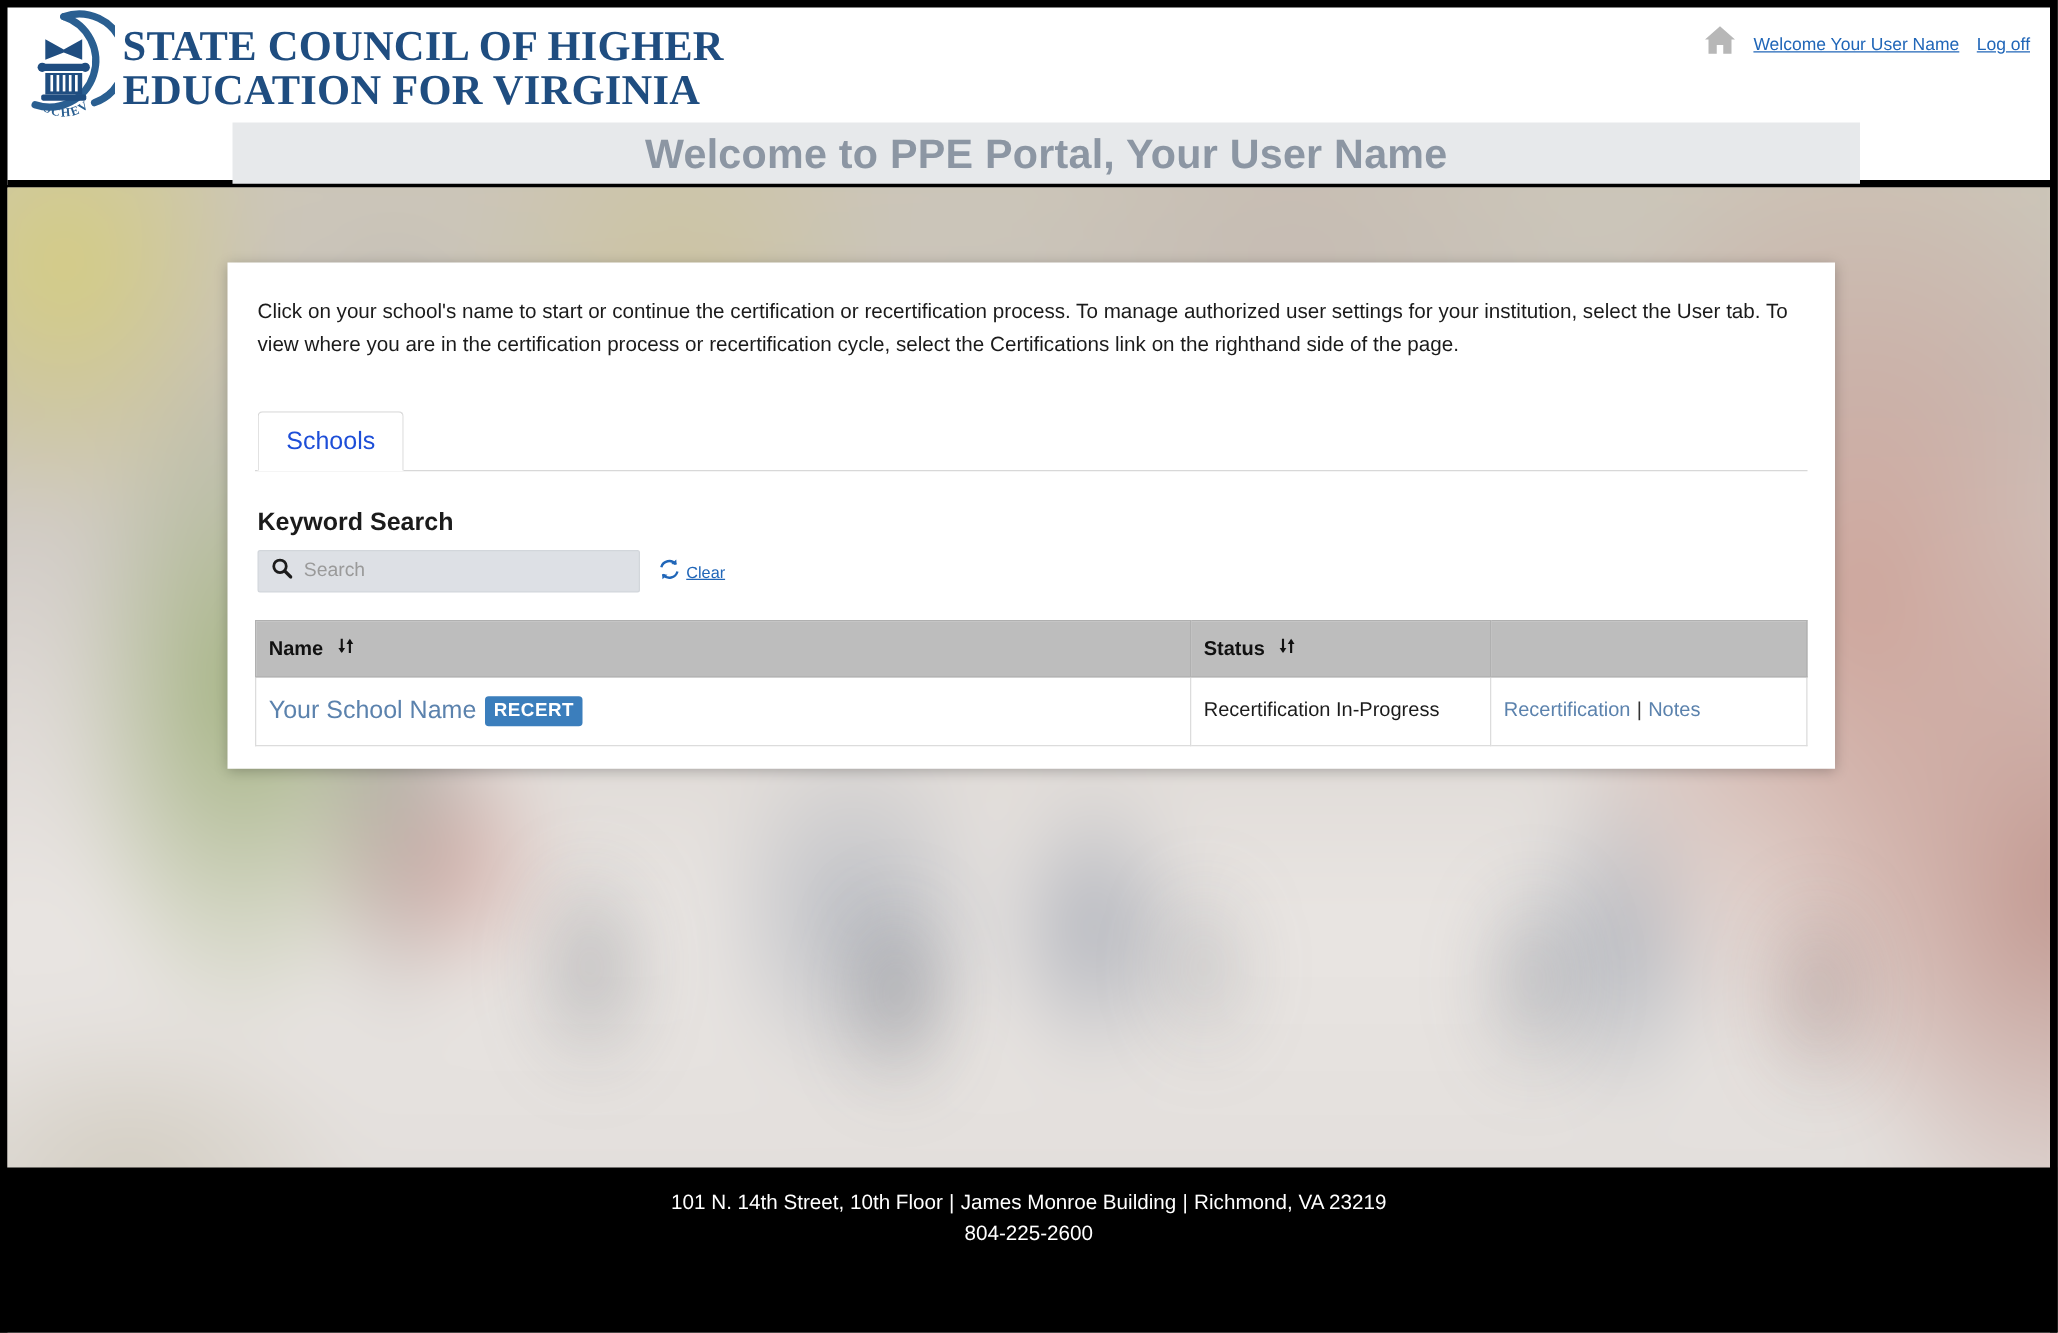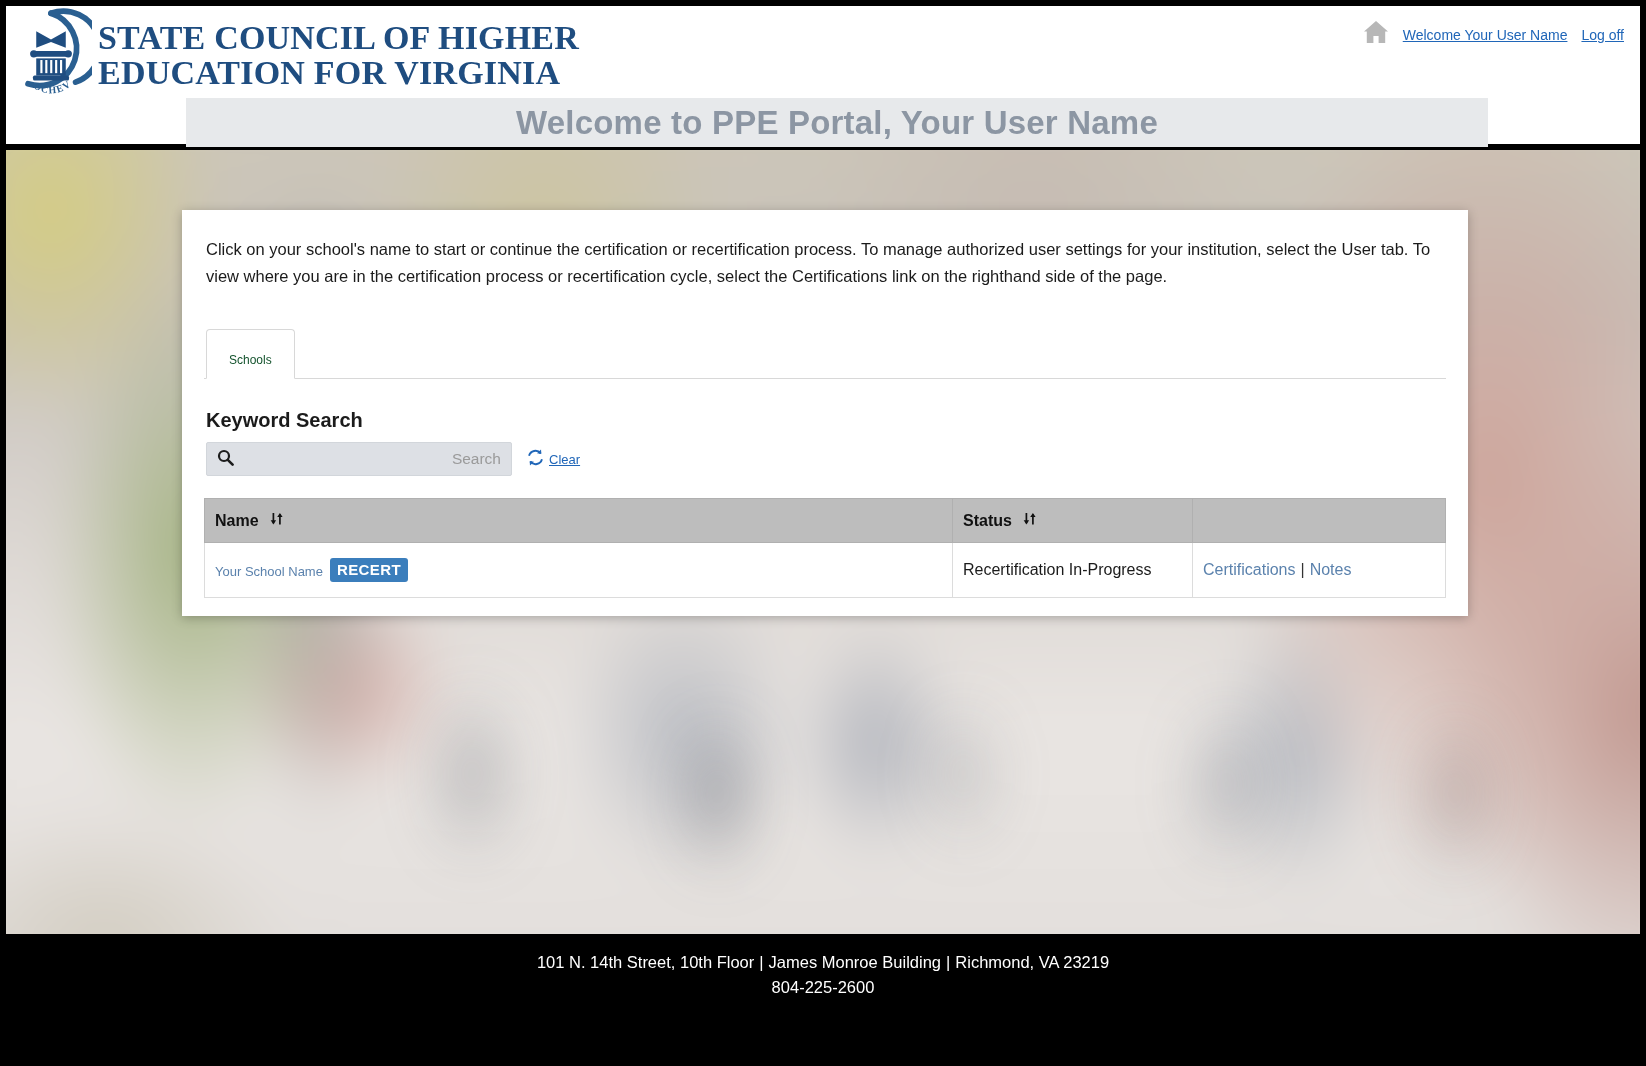--- a/index.html
+++ b/index.html
@@ -163,23 +163,23 @@
 
   
   .tabs {
     margin-top: 40px;
     border-bottom: 1px solid #d8d8d8;
     display: flex;
     align-items: flex-end;
     padding-left: 2px;
   }
   .tab {
-    font-size: 12px;
-    color: #14532d;
-    padding: 23px 22px 11px 22px;
+    font-size: 20px;
+    color: #1d4ed8;
+    padding: 12px 22px 11px 22px;
     border: 1px solid #d8d8d8;
     border-bottom: 1px solid #ffffff;
     border-radius: 4px 4px 0 0;
     background: #ffffff;
     margin-bottom: -1px;
     cursor: pointer;
   }
 
   
   .search-label {
@@ -207,21 +207,20 @@
   }
   .search-box input {
     border: none;
     outline: none;
     background: transparent;
     font-size: 15.5px;
     color: #444;
     margin-left: 9px;
     width: 100%;
     font-family: "Liberation Sans", sans-serif;
-    text-align: right;
   }
   .search-box input::placeholder { color: #9a9a9a; }
 
   .clear-link {
     margin-left: 14px;
     display: flex;
     align-items: center;
     gap: 4px;
     color: #2066b8;
     font-size: 13px;
@@ -261,21 +260,21 @@
   .sort-icon {
     display: inline-block;
     margin-left: 6px;
     vertical-align: -1px;
     cursor: pointer;
   }
 
   .school-link {
     color: #5b82ad;
     text-decoration: none;
-    font-size: 13px;
+    font-size: 20px;
     cursor: pointer;
   }
   .badge-recert {
     display: inline-block;
     background: #3b7ebc;
     color: #ffffff;
     font-size: 15px;
     font-weight: 700;
     letter-spacing: 0.4px;
     padding: 3px 7px 4px 7px;
@@ -435,21 +434,21 @@
           <th></th>
         </tr>
       </thead>
       <tbody>
         <tr>
           <td>
             <a href="#" class="school-link">Your School Name</a><span class="badge-recert">RECERT</span>
           </td>
           <td>Recertification In-Progress</td>
           <td class="row-links">
-            <a href="#">Certifications</a><span class="sep">|</span><a href="#">Notes</a>
+            <a href="#">Recertification</a><span class="sep">|</span><a href="#">Notes</a>
           </td>
         </tr>
       </tbody>
     </table>
   </div>
 
   <div class="footer">
     <div>
       <span>101 N. 14th Street, 10th Floor</span><span class="addr-sep">|</span><span>James Monroe Building</span><span class="addr-sep">|</span><span>Richmond, VA 23219</span>
     </div>

